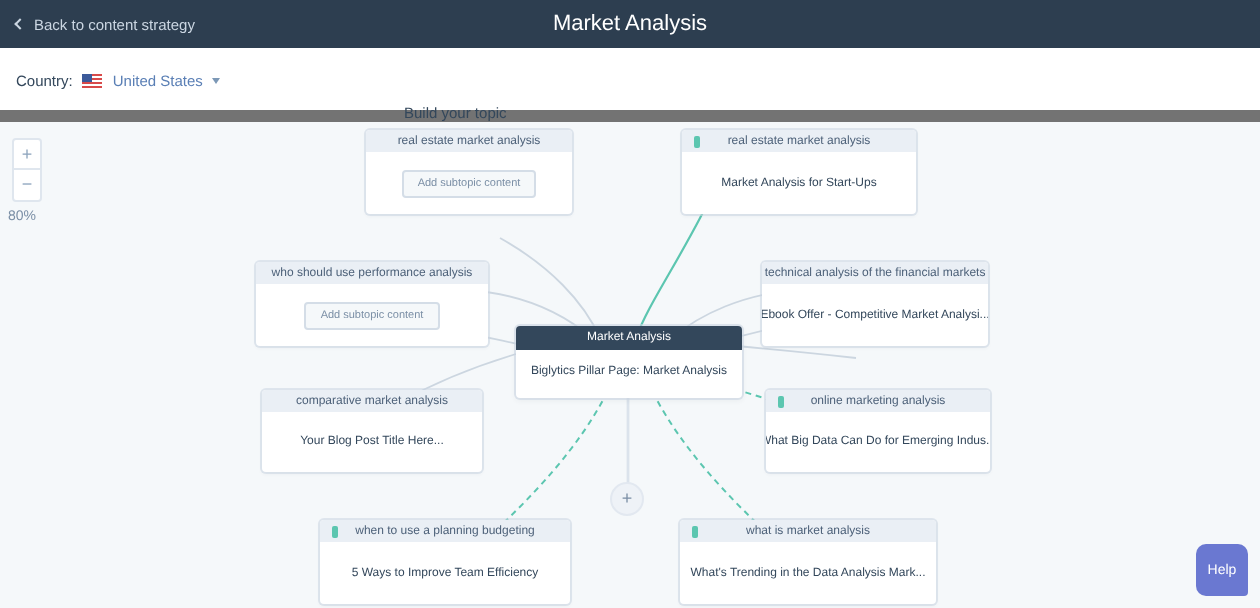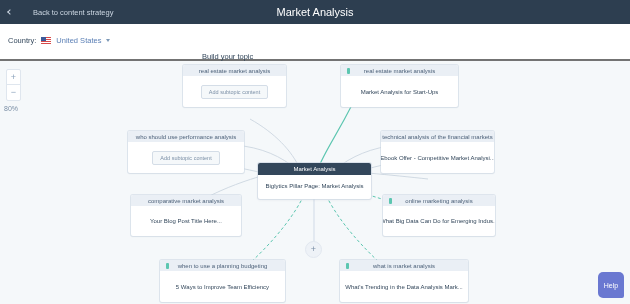--- a/index.html
+++ b/index.html
@@ -11,21 +11,21 @@
   }
 
   
   .topbar {
     position: absolute; top: 0; left: 0;
     width: 630px; height: 24px;
     background: #2d3e50;
     display: flex; align-items: center;
   }
   .back-link {
-    display: flex; align-items: center; gap: 20px;
+    display: flex; align-items: center; gap: 4px;
     margin-left: 8px;
     color: #cbd6e2; font-size: 7.5px;
     cursor: pointer; white-space: nowrap;
   }
   .chev {
     display: inline-block;
     width: 4px; height: 4px;
     border-left: 1px solid #cbd6e2;
     border-bottom: 1px solid #cbd6e2;
     transform: rotate(45deg);
@@ -36,21 +36,21 @@
     text-align: center;
     color: #ffffff; font-size: 11px;
     pointer-events: none;
   }
 
   
   .subheader {
     position: absolute; top: 24px; left: 0;
     width: 630px; height: 37px;
     background: #ffffff;
-    border-bottom: 2px solid #737373;
+    border-bottom: 6px solid #737373;
   }
   .country-row {
     position: absolute; left: 8px; top: 12px;
     display: flex; align-items: center; gap: 5px;
     font-size: 7.5px; color: #33475b;
   }
   .flag {
     width: 10px; height: 7px;
     background: linear-gradient(
       to bottom,

